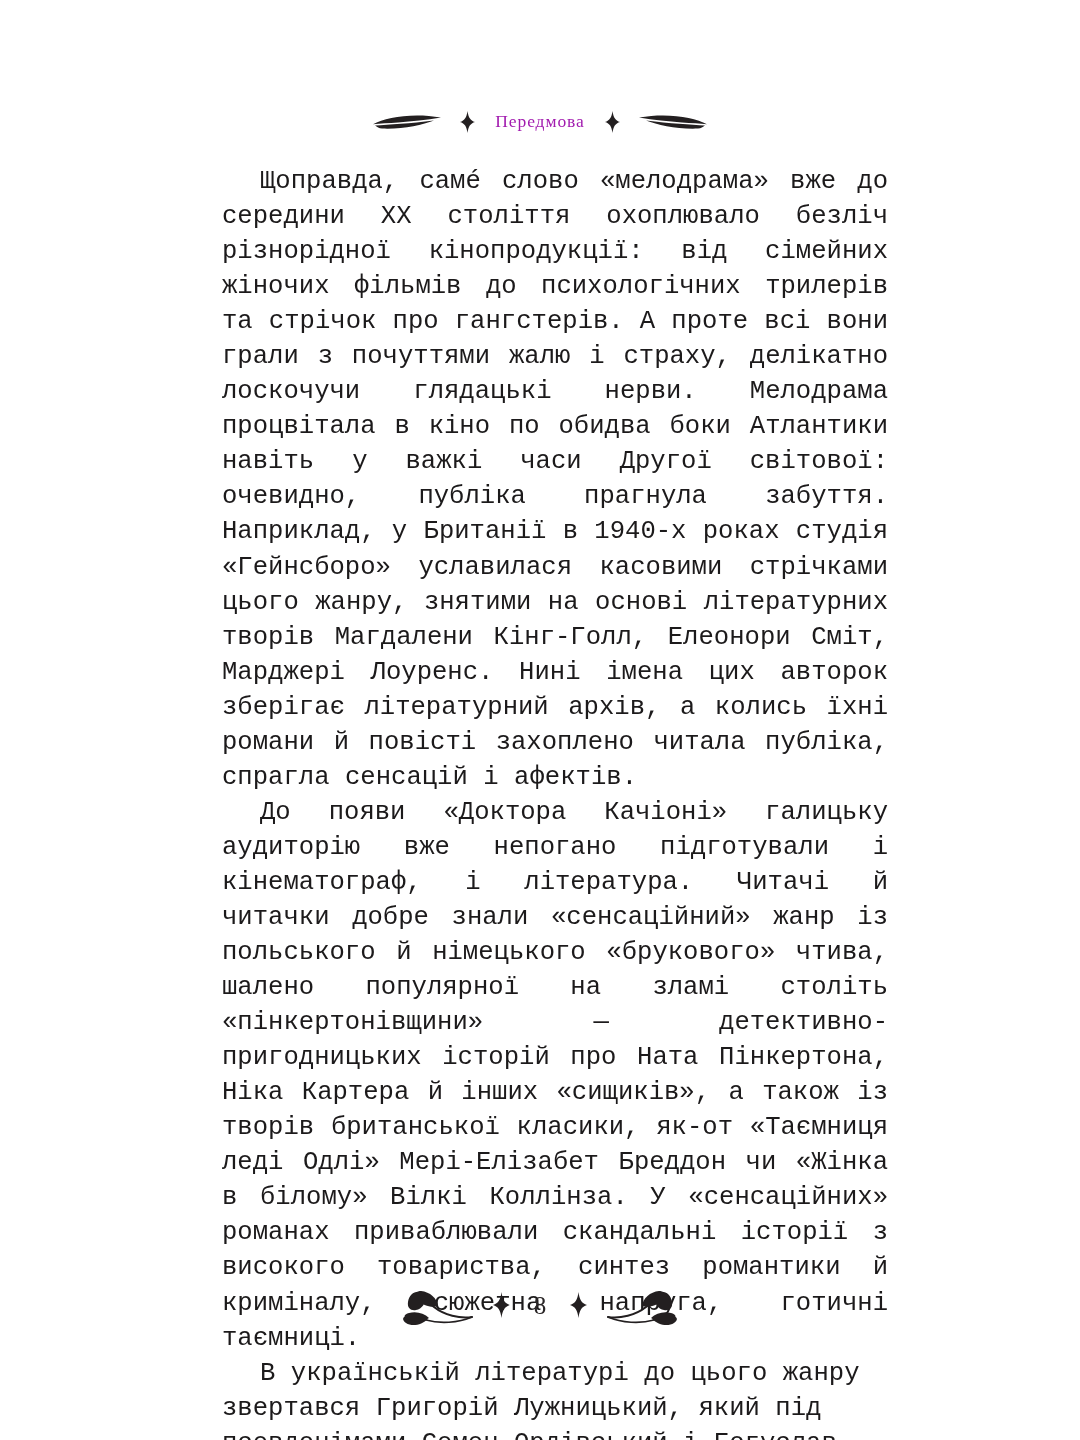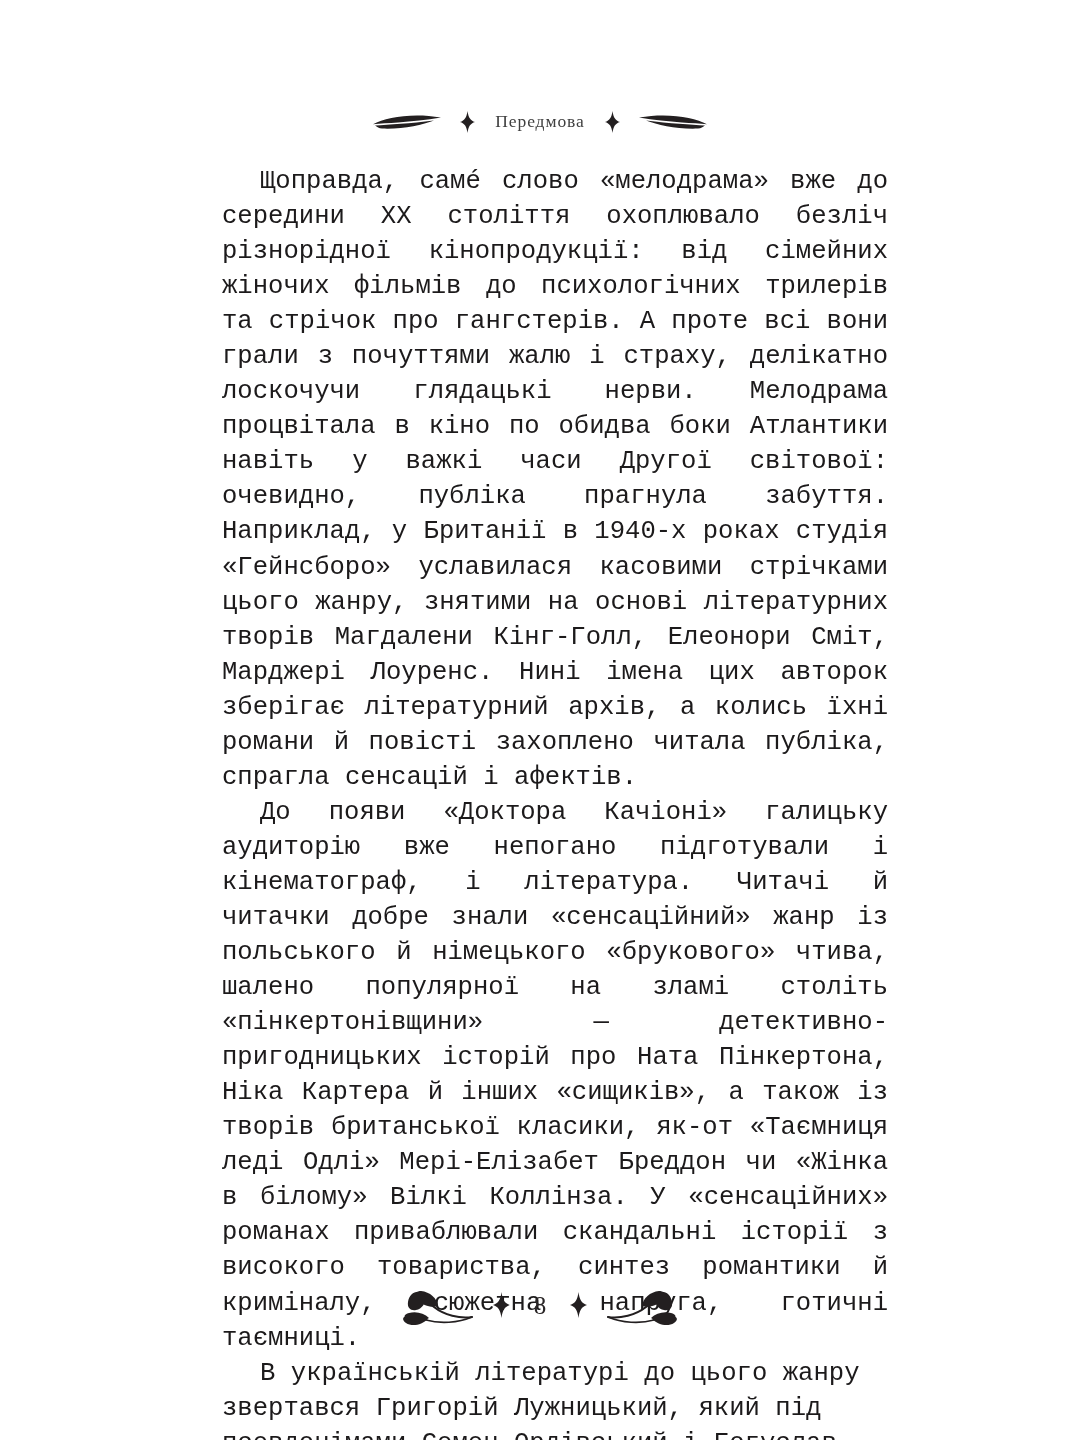--- a/index.html
+++ b/index.html
@@ -27,21 +27,21 @@
     height: 36px;
     display: flex;
     align-items: center;
     justify-content: center;
     gap: 16px;
   }
   .running-head .head-title {
     font-family: "Liberation Serif", "DejaVu Serif", serif;
     font-size: 17.5px;
     letter-spacing: 0.9px;
-    color: #404040;
+    color: #a21caf;
     white-space: nowrap;
     line-height: 1;
     padding: 0 4px;
   }
   .orn-leaf-h {
     display: block;
     width: 72px;
     height: 22px;
   }
   .orn-diamond {

